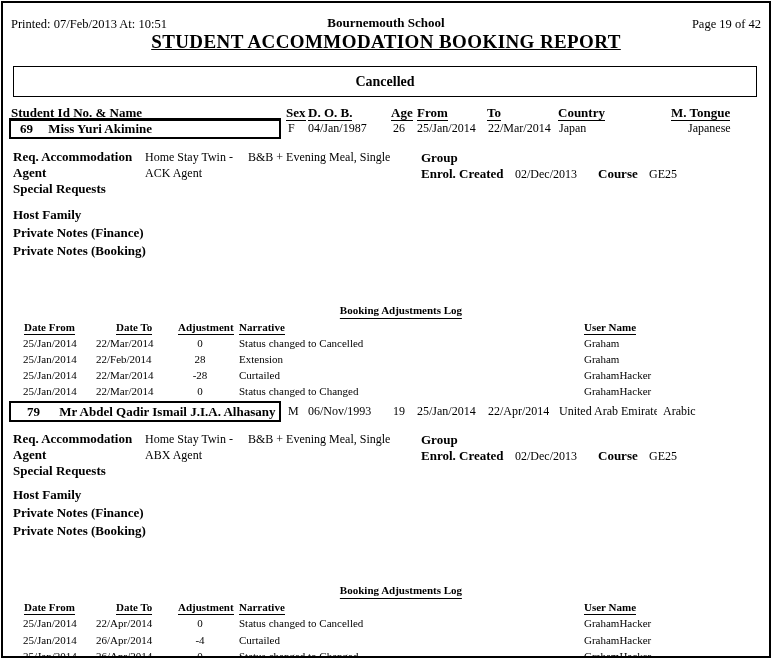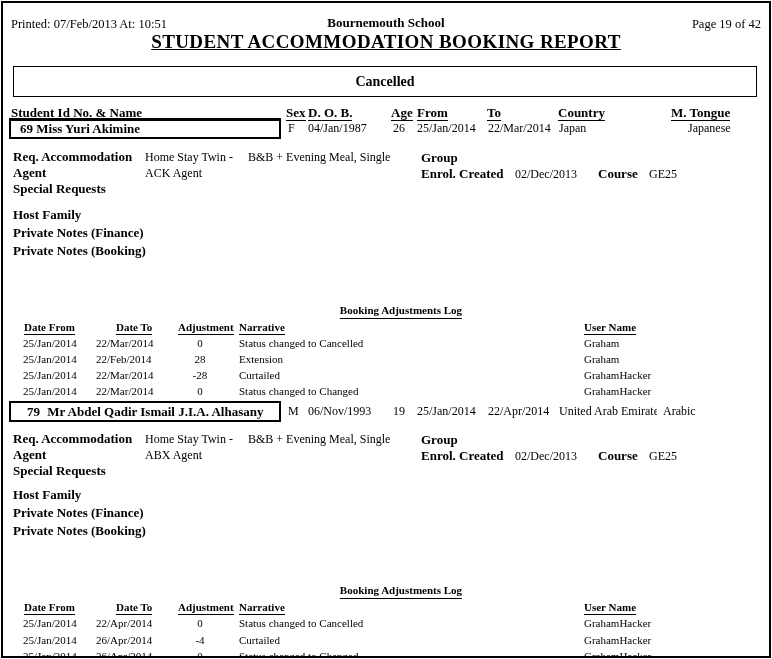--- a/index.html
+++ b/index.html
@@ -48,21 +48,21 @@
     <span class="cell hdr13" style="left:305px;"><span class="u">D. O. B.</span></span>
     <span class="cell hdr13" style="left:388px;"><span class="u">Age</span></span>
     <span class="cell hdr13" style="left:414px;"><span class="u">From</span></span>
     <span class="cell hdr13" style="left:484px;"><span class="u">To</span></span>
     <span class="cell hdr13" style="left:555px;"><span class="u">Country</span></span>
     <span class="cell hdr13" style="left:668px;"><span class="u">M. Tongue</span></span>
   </div>
 
   <div class="namebox" style="top:115px;">
     <span style="margin-left:9px;">69</span>
-    <span style="margin-left:0;">Miss Yuri Akimine</span>
+    <span style="margin-left:12px;">Miss Yuri Akimine</span>
   </div>
   <div class="row main" style="top:118px;">
     <span class="cell" style="left:285px;">F</span>
     <span class="cell" style="left:305px;"><span class="clip" style="max-width:72px;">04/Jan/1987</span></span>
     <span class="cell" style="left:390px;">26</span>
     <span class="cell" style="left:414px;">25/Jan/2014</span>
     <span class="cell" style="left:485px;"><span class="clip" style="max-width:67px;">22/Mar/2014</span></span>
     <span class="cell" style="left:556px;"><span class="clip" style="max-width:98px;text-align:right;">Japan</span></span>
     <span class="cell" style="left:685px;">Japanese</span>
   </div>
@@ -115,21 +115,21 @@
   <div class="row log" style="top:381px;">
     <span class="cell" style="left:20px;">25/Jan/2014</span>
     <span class="cell" style="left:93px;">22/Mar/2014</span>
     <span class="cell adj" style="left:174px;">0</span>
     <span class="cell" style="left:236px;">Status changed to Changed</span>
     <span class="cell" style="left:581px;">GrahamHacker</span>
   </div>
 
   <div class="namebox" style="top:398px;">
     <span style="margin-left:16px;">79</span>
-    <span style="margin-left:4px;">Mr Abdel Qadir Ismail J.I.A. Alhasany</span>
+    <span style="margin-left:16px;">Mr Abdel Qadir Ismail J.I.A. Alhasany</span>
   </div>
   <div class="row main" style="top:401px;">
     <span class="cell" style="left:285px;">M</span>
     <span class="cell" style="left:305px;"><span class="clip" style="max-width:64px;">06/Nov/1993</span></span>
     <span class="cell" style="left:390px;">19</span>
     <span class="cell" style="left:414px;">25/Jan/2014</span>
     <span class="cell" style="left:485px;"><span class="clip" style="max-width:67px;">22/Apr/2014</span></span>
     <span class="cell" style="left:556px;"><span class="clip" style="max-width:98px;">United Arab Emirates</span></span>
     <span class="cell" style="left:660px;">Arabic</span>
   </div>

